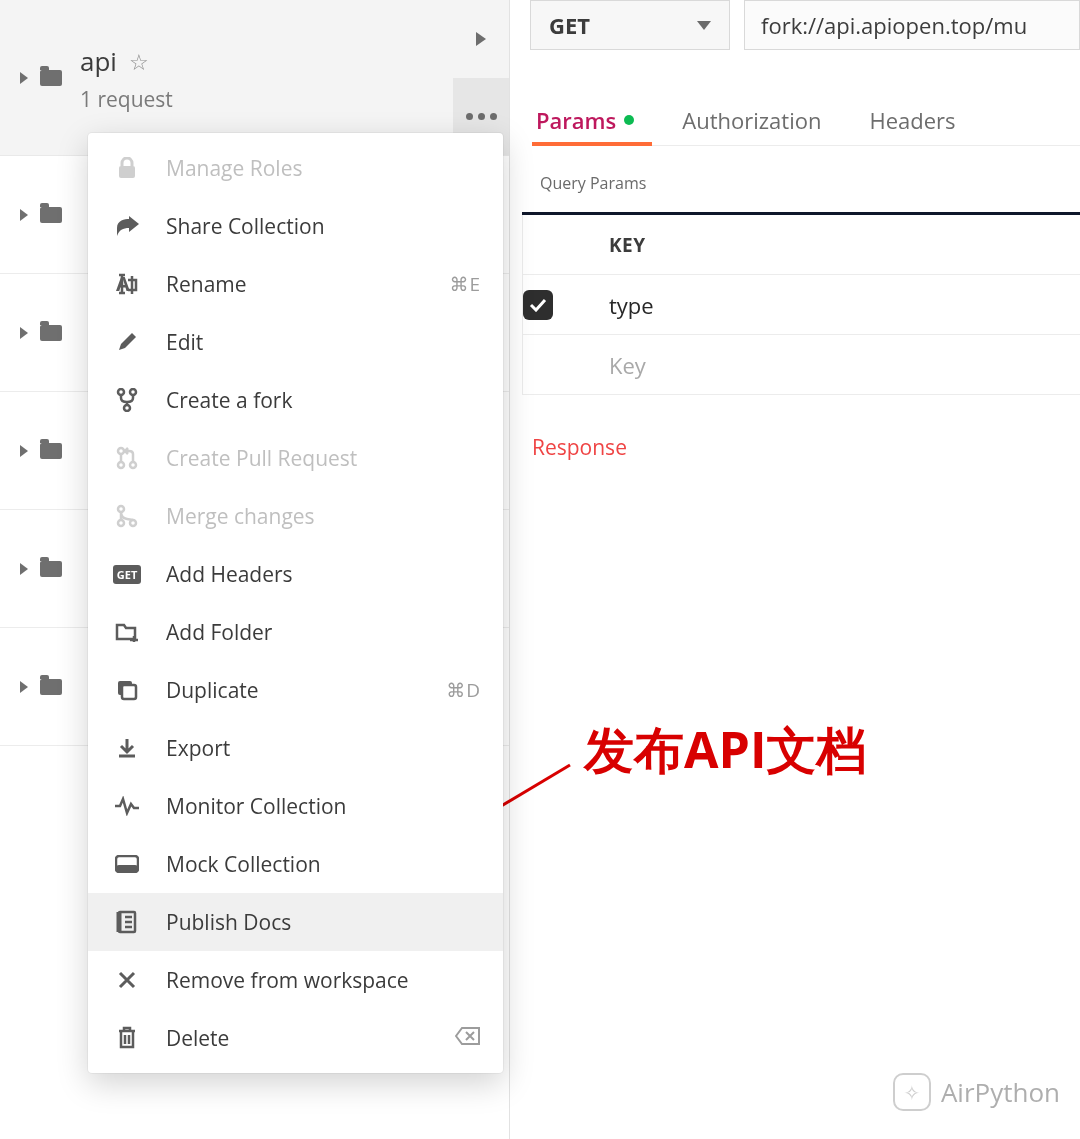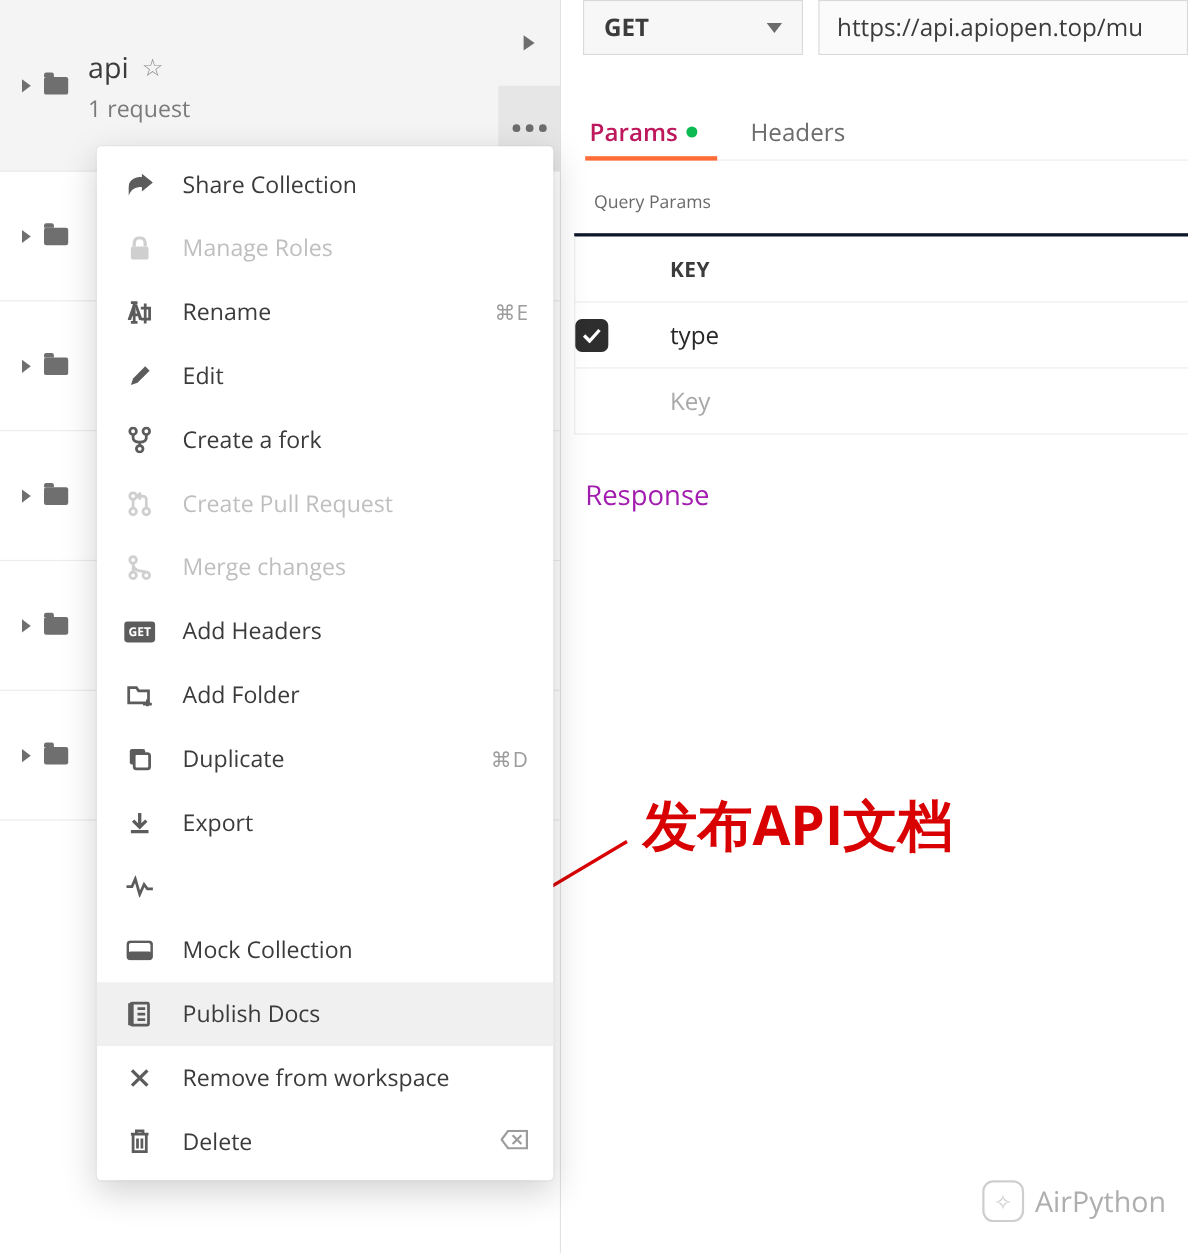--- a/index.html
+++ b/index.html
@@ -158,21 +158,21 @@
   .row { display: flex; }
   .c-check { width: 70px; justify-content: center; border-left: none; }
   .c-key { flex: 1; padding-left: 16px; font-size: 22px; }
   .th .c-key { font-weight: 700; color: #3c3c3c; font-size: 19px; letter-spacing: 0.5px; }
   .checkbox {
     width: 30px; height: 30px; border-radius: 6px;
     background: #2e2e2e; display: flex; align-items: center; justify-content: center;
   }
   .checkbox svg { stroke: #fff; }
   .placeholder { color: #a9a9a9; }
-  .response-title { font-size: 25px; color: #a21caf; margin: 38px 0 12px 10px; }
+  .response-title { font-size: 21px; color: #ef4444; margin: 38px 0 12px 10px; }
   
   .annotation {
     position: absolute; left: 584px; top: 715px;
     font-size: 50px; font-weight: 700; color: #d80000;
     text-shadow: 0 0 4px #fff, 0 0 4px #fff;
     white-space: nowrap;
   }
   .arrow-svg { position: absolute; left: 310px; top: 760px; pointer-events: none; }
   .watermark {
     position: absolute; right: 20px; bottom: 28px;
@@ -229,36 +229,36 @@
     <div class="side-row">
         <span class="caret"></span>
         <span class="folder-icon"></span>
       </div>
     <div class="side-row">
         <span class="caret"></span>
         <span class="folder-icon"></span>
       </div>
 
     <div class="context-menu">
-      <div class="menu-item">
-        <span class="menu-icon">
-            <svg width="24" height="20" viewBox="0 0 24 20">
-              <path d="M2 12 C2 4 10 3 14 3 L14 0 L24 8 L14 16 L14 12 C8 12 4 14 2 20 Z" fill="currentColor"></path>
-            </svg>
-          </span>
-        <span>Share Collection</span>
-      </div>
       <div class="menu-item disabled">
         <span class="menu-icon">
             <svg width="20" height="22" viewBox="0 0 20 22">
               <rect x="2" y="9" width="16" height="12" rx="2" fill="currentColor"></rect>
               <path d="M5 9 V6 a5 5 0 0 1 10 0 V9" fill="none" stroke="currentColor" stroke-width="3"></path>
             </svg>
           </span>
         <span>Manage Roles</span>
+      </div>
+      <div class="menu-item">
+        <span class="menu-icon">
+            <svg width="24" height="20" viewBox="0 0 24 20">
+              <path d="M2 12 C2 4 10 3 14 3 L14 0 L24 8 L14 16 L14 12 C8 12 4 14 2 20 Z" fill="currentColor"></path>
+            </svg>
+          </span>
+        <span>Share Collection</span>
       </div>
       <div class="menu-item">
         <span class="menu-icon">
             <svg width="22" height="22" viewBox="0 0 22 22">
               <path d="M3 2 L9 2 M6 2 L6 20 M3 20 L9 20 M12 7 L20 7 L20 17 L12 17" fill="none" stroke="currentColor" stroke-width="2.5"></path>
               <text x="0" y="18" font-size="20" font-weight="700" fill="currentColor">A</text>
               <line x1="16" y1="3" x2="16" y2="21" stroke="currentColor" stroke-width="2.5"></line>
             </svg>
           </span>
         <span>Rename</span>
@@ -337,20 +337,21 @@
             </svg>
           </span>
         <span>Export</span>
       </div>
       <div class="menu-item">
         <span class="menu-icon">
             <svg width="26" height="20" viewBox="0 0 26 20" fill="none" stroke="currentColor" stroke-width="2.5">
               <path d="M1 10 L6 10 L9 3 L13 17 L17 8 L20 12 L25 12"></path>
             </svg>
           </span>
+        <span>Monitor Collection</span>
       </div>
       <div class="menu-item">
         <span class="menu-icon">
             <svg width="24" height="18" viewBox="0 0 24 18">
               <rect x="1" y="1" width="22" height="16" rx="3" fill="none" stroke="currentColor" stroke-width="2.5"></rect>
               <rect x="1" y="10" width="22" height="7" rx="3" fill="currentColor"></rect>
             </svg>
           </span>
         <span>Mock Collection</span>
       </div>
@@ -389,29 +390,32 @@
     </div>
   </div>
 
   <div class="right">
     <div class="method-row">
       <div class="method-select">
         <span>GET</span>
         <span class="method-caret"></span>
       </div>
       <div class="url-input">
-        <span>https://api.apiopen.top/mu</span>
+        <span>fork://api.apiopen.top/mu</span>
       </div>
     </div>
 
     <div class="tabs">
       <div class="tab active">
         <span>Params</span>
         <span class="green-dot"></span>
       </div>
+      <div class="tab">
+          <span>Authorization</span>
+        </div>
       <div class="tab">
           <span>Headers</span>
         </div>
     </div>
 
     <div class="section-title">Query Params</div>
 
     <div class="params-table">
       <div class="row th">
         <div class="c-check"></div>

